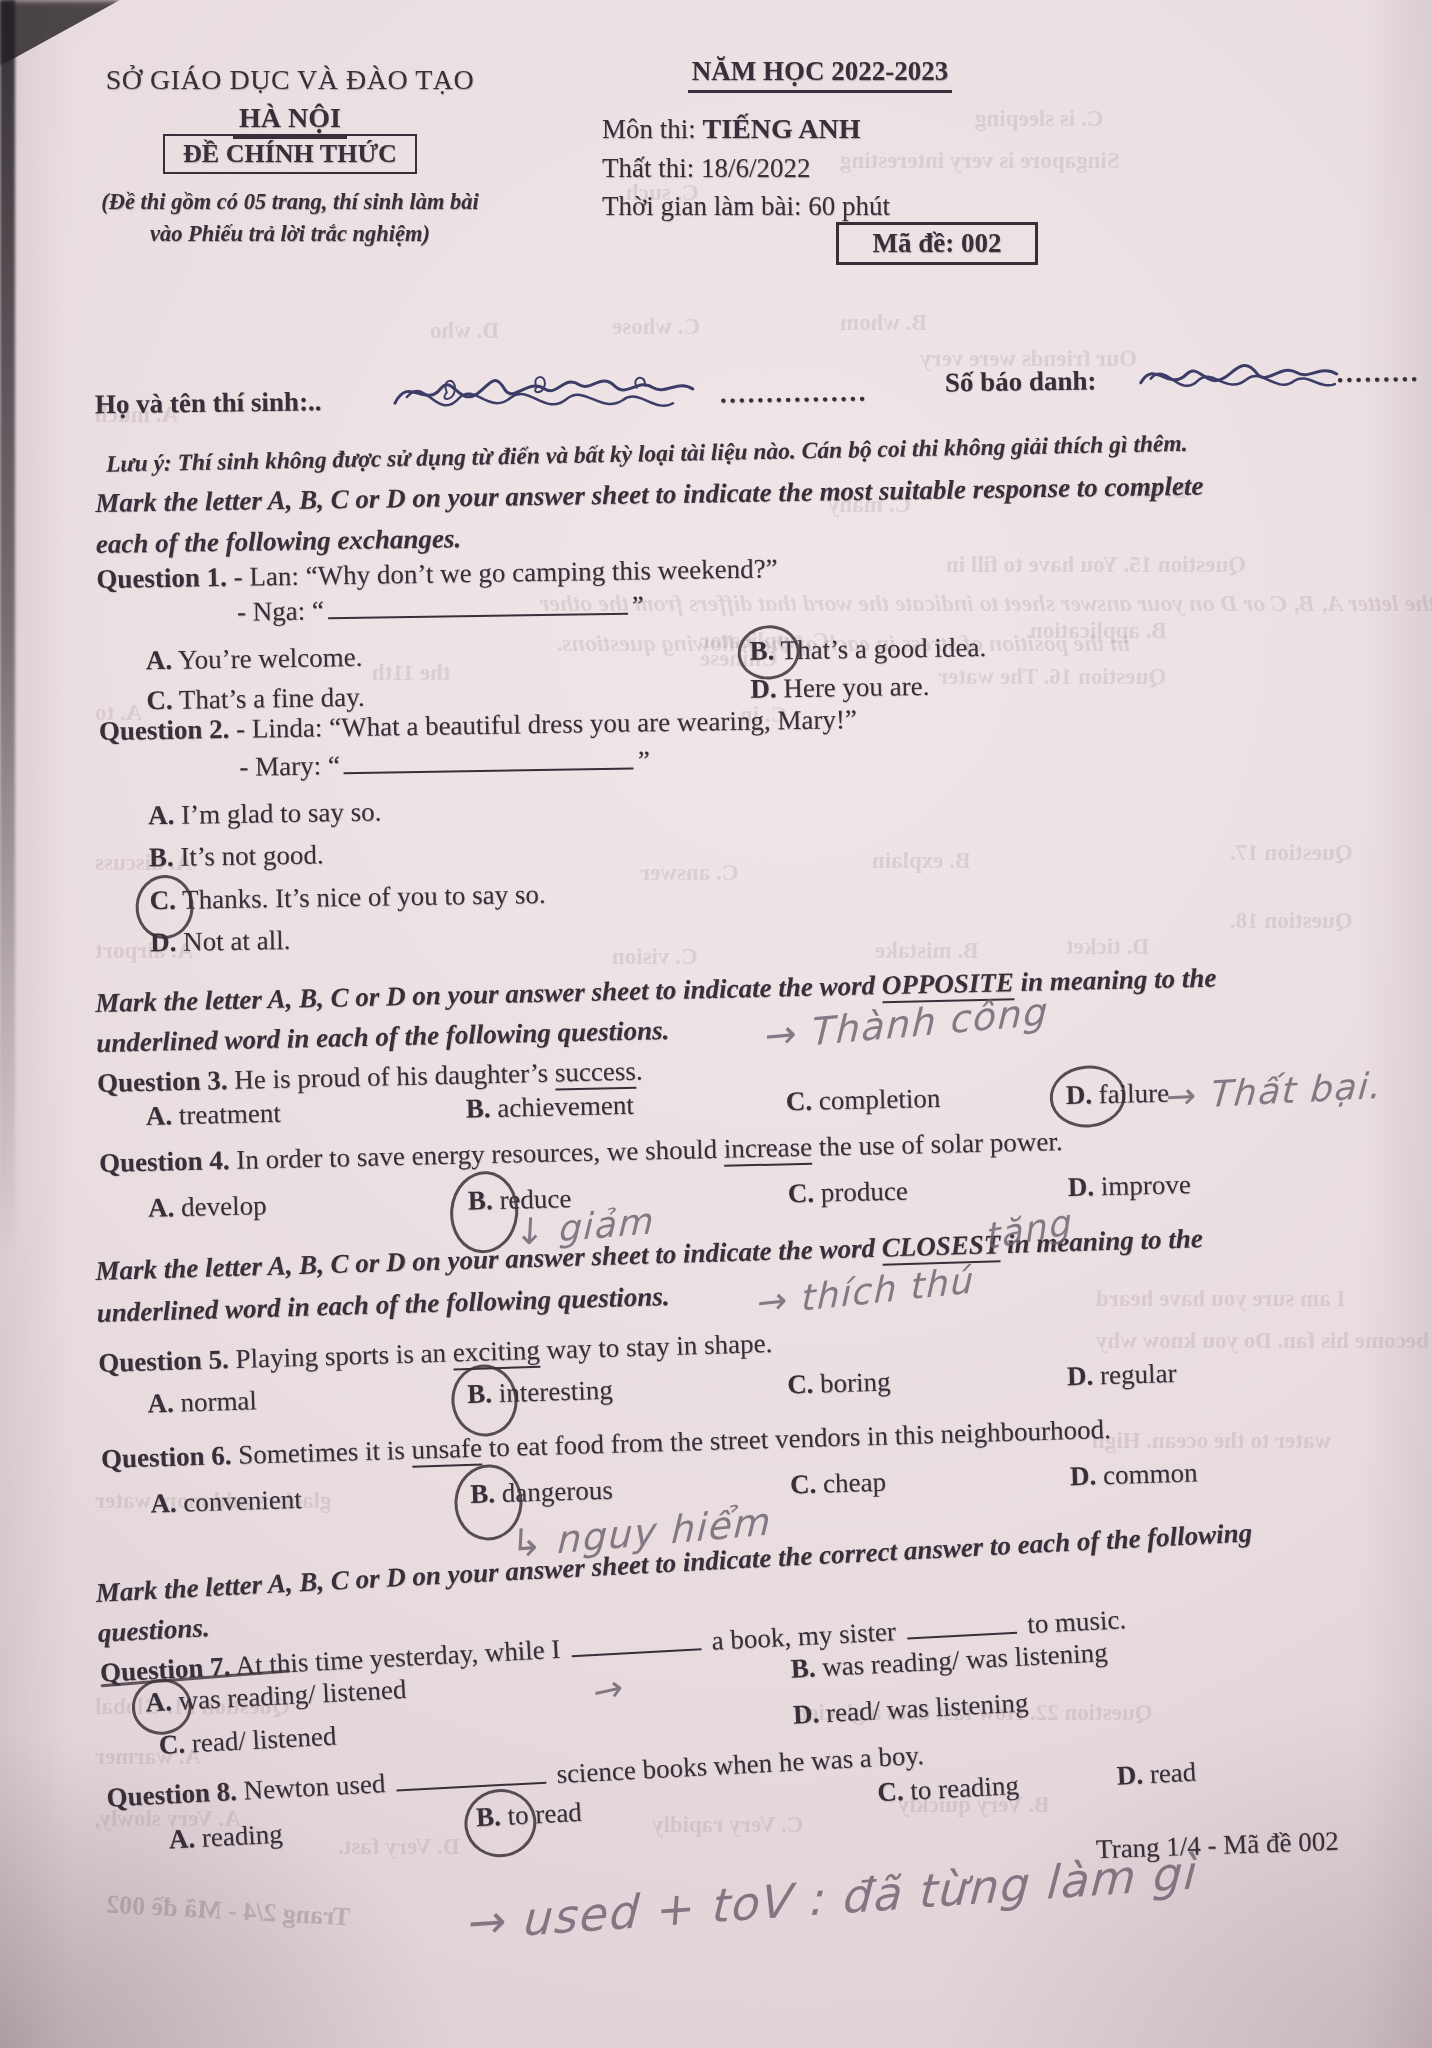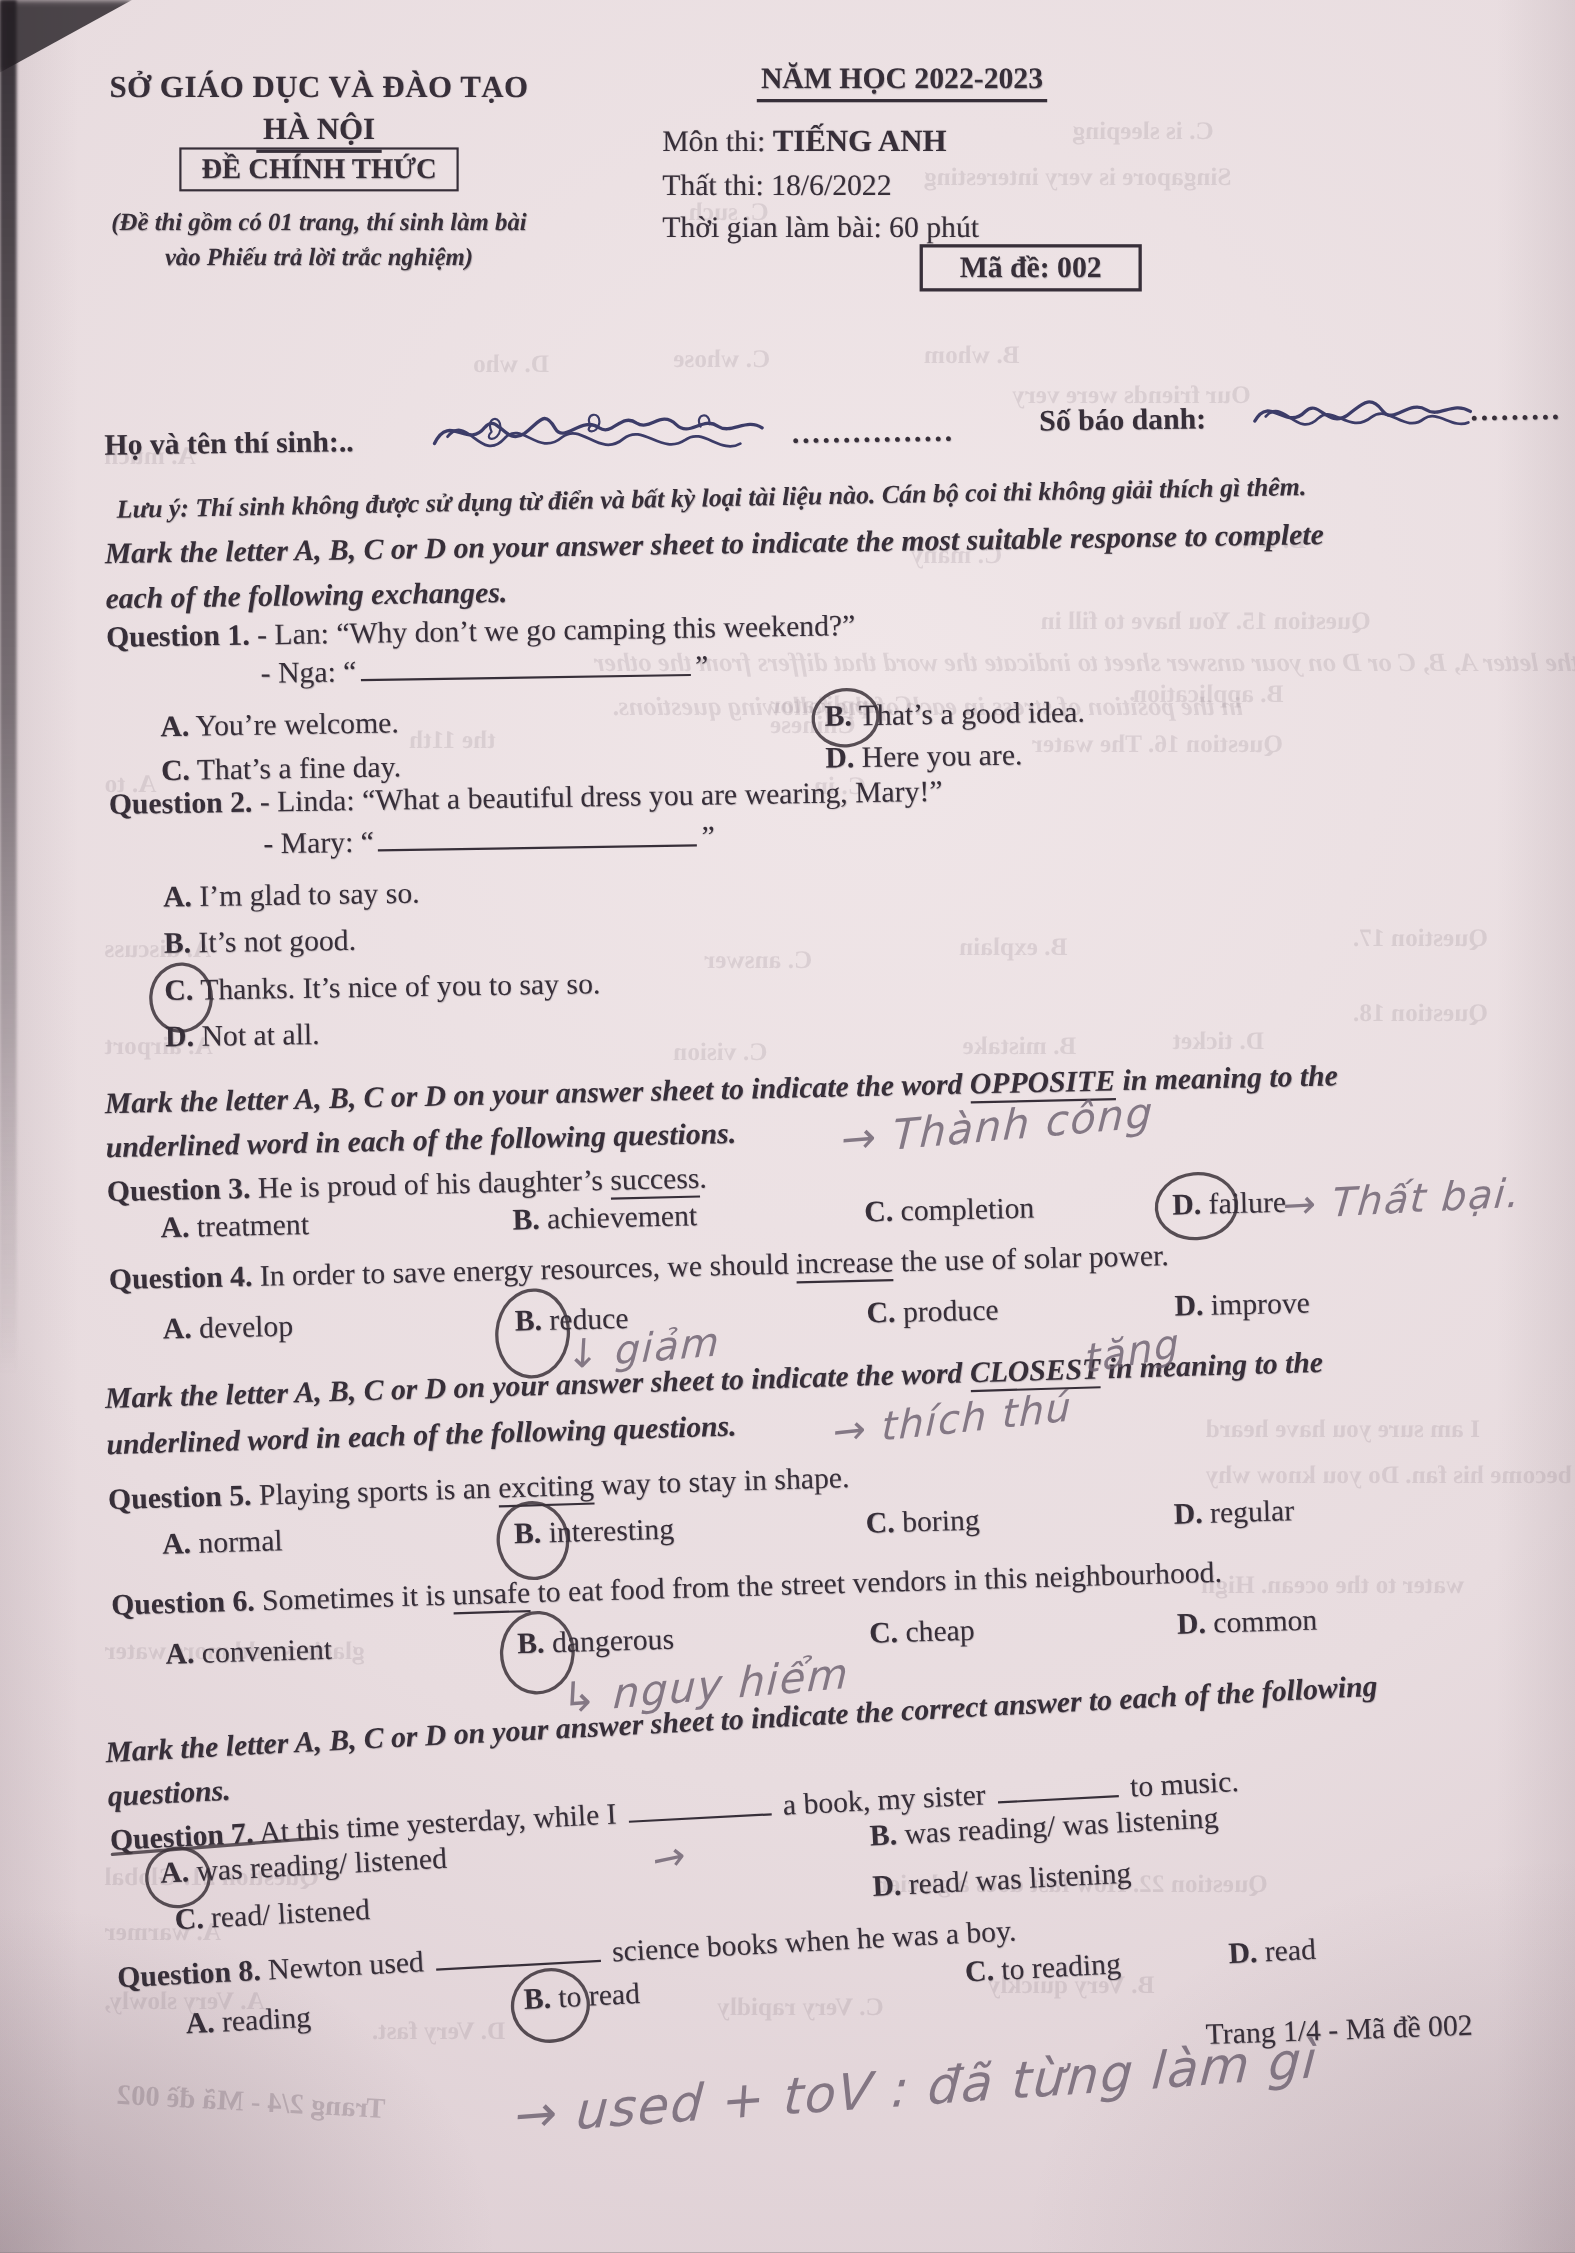--- a/index.html
+++ b/index.html
@@ -13,21 +13,21 @@
       radial-gradient(120% 90% at 55% 30%, #f0e6e8 0%, #e8dcdf 55%, #decfd4 85%, #d5c5ca 100%);
     text-shadow:0.5px 0.6px 0.9px rgba(53,45,55,0.35);
   }
   .edgeL{position:absolute;left:0;top:0;width:15px;height:1250px;
     background:linear-gradient(180deg, rgba(25,20,26,.85) 0%, rgba(35,28,35,.55) 50%, rgba(60,50,60,.22) 80%, transparent 100%);
     filter:blur(1.5px);}
   .cornerTL{position:absolute;left:0;top:0;width:120px;height:66px;background:#241e24;
     clip-path:polygon(0 0,100% 0,0 100%);opacity:.8;filter:blur(3px);}
   
   .hdrL{position:absolute;left:95px;top:64px;width:390px;text-align:center;}
-  .hl1{font-size:28px;font-weight:bold;letter-spacing:.5px;}
+  .hl1{font-size:28px;font-weight:normal;letter-spacing:.5px;}
   .hl2{margin-top:6px;}
   .hl2 span{font-size:28px;font-weight:bold;border-bottom:3px solid #372f39;padding:0 6px 3px;text-align:center;}
   .debox{display:inline-block;border:2.5px solid #372f39;padding:3px 18px;font-weight:bold;font-size:26px;}
   .notesm{margin-top:12px;font-style:italic;font-weight:bold;font-size:22.5px;line-height:1.4;}
   .hdrR{position:absolute;left:520px;top:56px;width:600px;text-align:center;}
   .hr1{font-size:28px;font-weight:bold;letter-spacing:.5px;}
   .hr2{margin-top:0;}
   .hr2 span{font-size:27px;font-weight:bold;border-bottom:3px solid #372f39;padding:0 4px 4px;}
   .hrlines{margin-top:22px;text-align:left;padding-left:82px;font-size:27px;line-height:1.42;}
   .hrlines b{font-size:28px;}
@@ -101,21 +101,21 @@
       <div class="gh" style="left: 338px; top: 1834px; font-size: 23px; opacity: 0.15; transform: scaleX(-1) rotate(0deg);">D. Very fast.</div>
       <div class="gh" style="left: 95px; top: 1806px; font-size: 23px; opacity: 0.15; transform: scaleX(-1) rotate(0deg);">A. Very slowly,</div>
       <div class="gh" style="left: 106px; top: 1896px; font-size: 26px; opacity: 0.3; transform: scaleX(-1) rotate(-3deg);">Trang 2/4 - Mã đề 002</div>
     </div>
 
   <div class="hdrL">
     <div class="hl1">SỞ GIÁO DỤC VÀ ĐÀO TẠO</div>
     <div class="hl2"><span>HÀ NỘI</span></div>
     <div><span class="debox">ĐỀ CHÍNH THỨC</span></div>
     <div class="notesm">
-      <div>(Đề thi gồm có 01 trang, thí sinh làm bài</div>
+      <div>(Đề thi gồm có 05 trang, thí sinh làm bài</div>
       <div>vào Phiếu trả lời trắc nghiệm)</div>
     </div>
   </div>
 
   <div class="hdrR">
     <div class="hr2"><span>NĂM HỌC 2022-2023</span></div>
     <div class="hrlines">
       <div><span>Môn thi:</span> <b>TIẾNG ANH</b></div>
       <div><span>Thất thi:</span> <span>18/6/2022</span></div>
       <div><span>Thời gian làm bài:</span> <span>60 phút</span></div>

